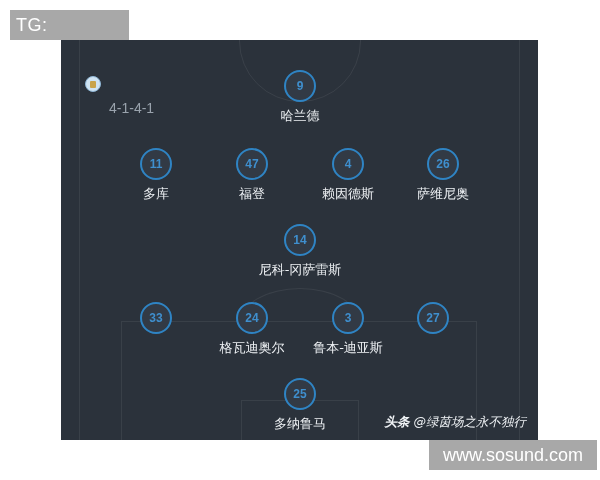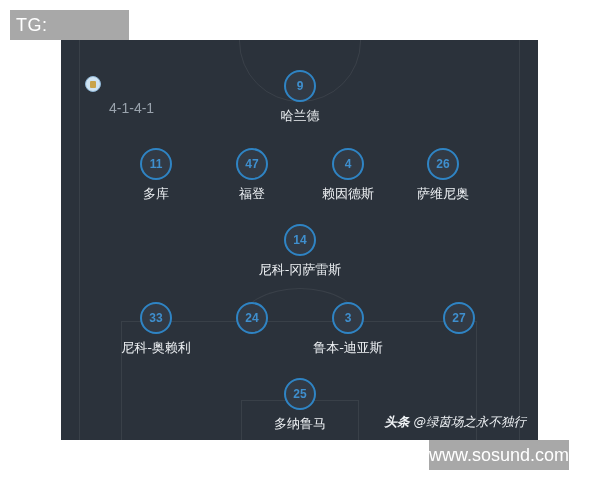--- a/index.html
+++ b/index.html
@@ -15,21 +15,21 @@
   .side-line-r { left:458px; top:0; width:0; height:400px; border-width:0 0 0 1px; }
   .header { position:absolute; left:24px; top:12px; display:flex; align-items:center; gap:8px; }
   .crest { width:16px; height:16px; border-radius:50%; background:#cfe3f2; border:1px solid #8fb6d6; box-sizing:border-box; display:flex; align-items:center; justify-content:center; }
   .crest::after { content:""; width:6px; height:7px; background:#c9a349; border-radius:1px; }
   .formation { color:#9aa3ad; font-size:14px; font-family:"Liberation Sans", sans-serif;margin-top:48px; }
   .player { position:absolute; width:110px; margin-left:-55px; display:flex; flex-direction:column; align-items:center; }
   .badge { width:32px; height:32px; border-radius:50%; border:2px solid #2f84c4; box-sizing:border-box; background:#323a45; color:#3f8fce; font-size:12px; font-weight:bold; display:flex; align-items:center; justify-content:center; font-family:"Liberation Sans", sans-serif; }
   .pname { margin-top:5px; color:#eef1f4; font-size:13px; white-space:nowrap; }
   .credit { position:absolute; right:12px; bottom:9px; color:#eef1f4; font-size:12.5px;font-style:italic; }
   .credit b { font-weight:bold; }
-  .watermark-bottom { position:absolute; left:429px; top:440px; width:140px; height:30px; background:#a8a8a8; color:#ffffff; font-family:"Liberation Sans", sans-serif; font-size:18px; line-height:30px; text-align:center; }
+  .watermark-bottom { position:absolute; left:429px; top:440px; width:168px; height:30px; background:#a8a8a8; color:#ffffff; font-family:"Liberation Sans", sans-serif; font-size:18px; line-height:30px; text-align:center; }
 </style>
 </head>
 <body>
 
 <div class="watermark-top">TG: MYYJJPP</div>
 
 <div class="pitch">
   <div class="line side-line-l"></div>
   <div class="line side-line-r"></div>
   <div class="line center-circle"></div>
@@ -62,30 +62,30 @@
       <div class="player" style="left: 382px; top: 108px;">
         <div class="badge">26</div>
         <div class="pname">萨维尼奥</div>
       </div>
       <div class="player" style="left: 239px; top: 184px;">
         <div class="badge">14</div>
         <div class="pname">尼科-冈萨雷斯</div>
       </div>
       <div class="player" style="left: 95px; top: 262px;">
         <div class="badge">33</div>
-        <div class="pname">尼科-奥赖利</div>
       </div>
       <div class="player" style="left: 191px; top: 262px;">
         <div class="badge">24</div>
+        <div class="pname">格瓦迪奥尔</div>
       </div>
       <div class="player" style="left: 287px; top: 262px;">
         <div class="badge">3</div>
         <div class="pname">鲁本-迪亚斯</div>
       </div>
-      <div class="player" style="left: 398px; top: 262px;">
+      <div class="player" style="left: 372px; top: 262px;">
         <div class="badge">27</div>
       </div>
       <div class="player" style="left: 239px; top: 338px;">
         <div class="badge">25</div>
         <div class="pname">多纳鲁马</div>
       </div>
     </div>
 
   <div class="credit">
     <b>头条</b>

